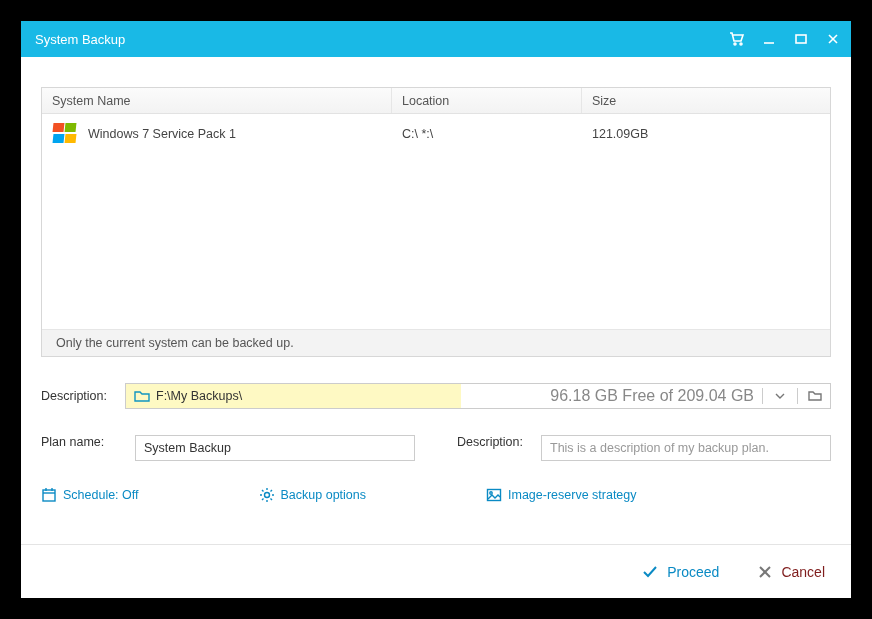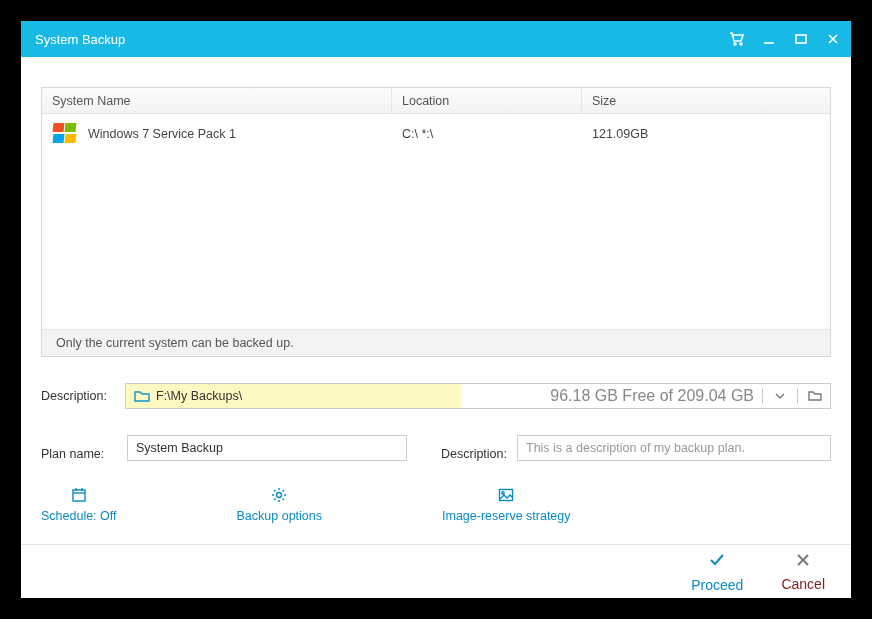--- a/index.html
+++ b/index.html
@@ -103,42 +103,42 @@
   .dest-left svg{ stroke:#1095c1; fill:none; stroke-width:1.4;}
   .dest-path{ font-size:12.5px; color:#333;}
   .dest-right{
     flex:1; display:flex; align-items:center; justify-content:flex-end; padding:0 6px; gap:4px; color:#888; font-size:16px;
   }
   .dest-sep{ width:1px; height:16px; background:#ccc; margin:0 4px;}
   .dest-btn svg{ stroke:#777; fill:none; stroke-width:1.4;}
   .dest-btn{ width:18px;height:18px;display:flex;align-items:center;justify-content:center;cursor:pointer;}
 
   
-  .formrow2{ display:flex; align-items:flex-end; margin-top:26px; gap:10px;}
+  .formrow2{ display:flex; align-items:flex-start; margin-top:26px; gap:18px;}
   .formrow2 label{ font-size:12.5px; color:#333;}
   .txt{
     border:1px solid #ccc; height:26px; padding:0 8px; font-size:12.5px; color:#333; outline:none;
   }
   .plan-input{ width:280px; }
   .desc-input{ flex:1; }
   .desc-input::placeholder{ color:#999; }
 
   
   .linkrow{ display:flex; gap:120px; margin-top:26px; }
-  .link{ display:flex; align-items:center; gap:6px; color:#0a8ac4; font-size:12.5px; cursor:pointer;flex-direction:column;}
+  .link{ display:flex; align-items:center; gap:6px; color:#0a8ac4; font-size:12.5px; cursor:pointer;}
   .link svg{ stroke:#0a8ac4; fill:none; stroke-width:1.4;}
 
   
   .footer{
     border-top:1px solid #e4e4e4;
     height:54px;
     display:flex; align-items:center; justify-content:flex-end;
     padding:0 26px; gap:38px;
   }
-  .fbtn{ display:flex; align-items:center; gap:8px; font-size:14px; cursor:pointer;flex-direction:column;}
+  .fbtn{ display:flex; align-items:center; gap:8px; font-size:14px; cursor:pointer;}
   .proceed{ color:#0a8ac4;}
   .proceed svg{ stroke:#0a8ac4; fill:none; stroke-width:2;}
   .cancel{ color:#7f1d1d;}
   .cancel svg{ stroke:#777; fill:none; stroke-width:2;}
 </style>
 </head>
 <body>
 
 <div class="window">
 

